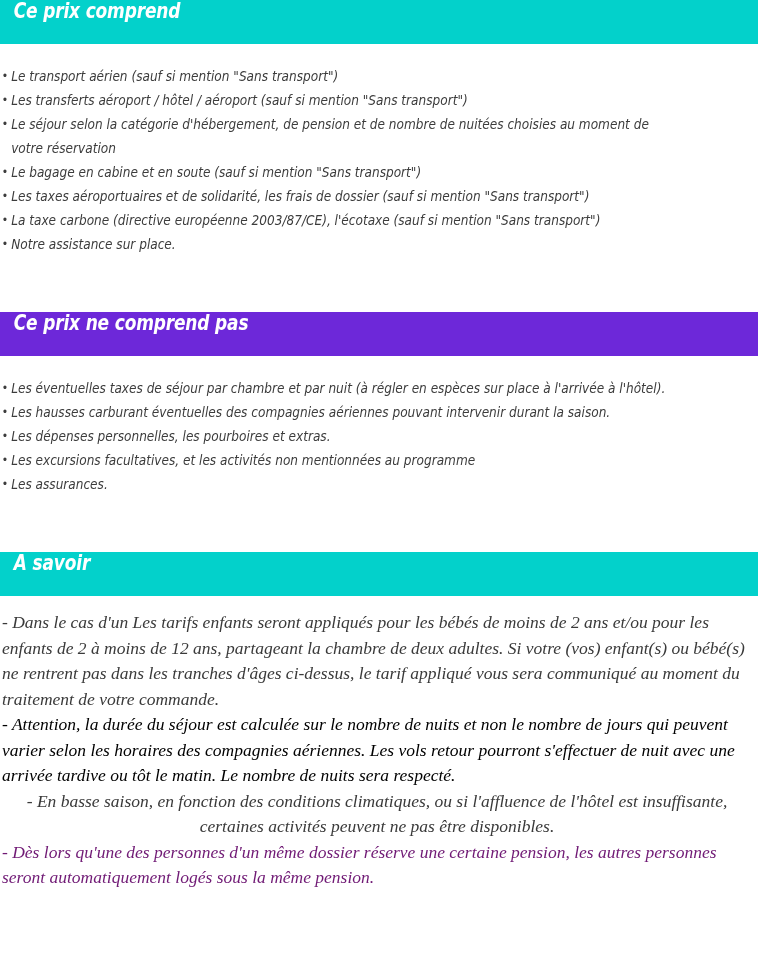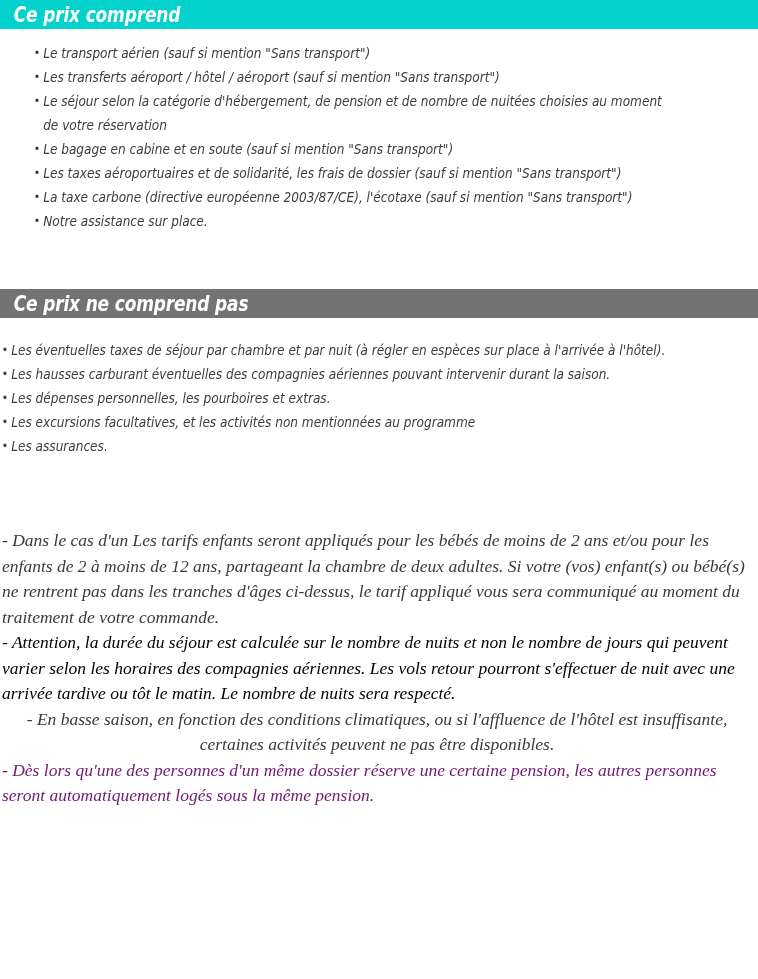--- a/index.html
+++ b/index.html
@@ -17,22 +17,22 @@
   .page {
     width: 758px;
     position: relative;
   }
 
   
   .section-band {
     width: 100%;
     box-sizing: border-box;
     display: flex;
-    align-items: center;
-    height: 29px;
+    align-items: flex-start;
+    height: 44px;
   }
   .section-band .band-title {
     color: #ffffff;
     font-family: "DejaVu Sans Condensed", "Liberation Sans Narrow", "Liberation Sans", sans-serif;
     font-style: italic;
     font-weight: 700;
     font-size: 22px;
     line-height: 1;
     letter-spacing: -0.2px;
     padding-left: 16px;
@@ -73,21 +73,21 @@
     position: absolute;
     left: 2px;
     top: 0;
     font-style: normal;
     font-size: 13px;
     color: #3c3c3c;
   }
   .gap-after-list { height: 56px; }
 
   
-  .section-1 .bullet-list { margin-top: 12px; padding-left: 32px; }
+  .section-1 .bullet-list { margin-top: 20px; }
   .section-2 .bullet-list { margin-top: 20px; }
 
   
   .notes-body {
     margin: 0;
     padding: 14px 6px 0 2px;
   }
   .note-para {
     color: #3a3a3a;
     font-family: "Liberation Serif", "DejaVu Serif", serif;
@@ -117,37 +117,40 @@
         <li style="color: rgb(60, 60, 60);">Les taxes aéroportuaires et de solidarité, les frais de dossier (sauf si mention "Sans transport")</li>
         <li style="color: rgb(60, 60, 60);">La taxe carbone (directive européenne 2003/87/CE), l'écotaxe (sauf si mention "Sans transport")</li>
         <li style="color: rgb(60, 60, 60);">Notre assistance sur place.</li>
       </ul>
     </div>
   </section>
 
   <div class="gap-after-list"></div>
 
   <section class="section-2">
-    <div class="section-band" style="background: #737373;">
+    <div class="section-band" style="background: #6d28d9;">
       <span class="band-title" style="color: rgb(255, 255, 255);">Ce prix ne comprend pas</span>
     </div>
     <div class="bullet-body">
       <ul class="bullet-list">
         <li style="color: rgb(60, 60, 60);">Les éventuelles taxes de séjour par chambre et par nuit (à régler en espèces sur place à l'arrivée à l'hôtel).</li>
         <li style="color: rgb(60, 60, 60);">Les hausses carburant éventuelles des compagnies aériennes pouvant intervenir durant la saison.</li>
         <li style="color: rgb(60, 60, 60);">Les dépenses personnelles, les pourboires et extras.</li>
         <li style="color: rgb(60, 60, 60);">Les excursions facultatives, et les activités non mentionnées au programme</li>
         <li style="color: rgb(60, 60, 60);">Les assurances.</li>
       </ul>
     </div>
   </section>
 
   <div class="gap-after-list"></div>
 
   <section class="section-3">
+    <div class="section-band" style="background: rgb(3, 209, 203);">
+      <span class="band-title" style="color: rgb(255, 255, 255);">A savoir</span>
+    </div>
     <div class="notes-body">
       <p class="note-para" style="color: rgb(58, 58, 58);">- Dans le cas d'un Les tarifs enfants seront appliqués pour les bébés de moins de 2 ans et/ou pour les enfants de 2 à moins de 12 ans, partageant la chambre de deux adultes. Si votre (vos) enfant(s) ou bébé(s) ne rentrent pas dans les tranches d'âges ci-dessus, le tarif appliqué vous sera communiqué au moment du traitement de votre commande.</p>
       <p class="note-para" style="color: #000000;">- Attention, la durée du séjour est calculée sur le nombre de nuits et non le nombre de jours qui peuvent varier selon les horaires des compagnies aériennes. Les vols retour pourront s'effectuer de nuit avec une arrivée tardive ou tôt le matin. Le nombre de nuits sera respecté.</p>
       <p class="note-para" style="color: rgb(58, 58, 58); text-align: center;">- En basse saison, en fonction des conditions climatiques, ou si l'affluence de l'hôtel est insuffisante, certaines activités peuvent ne pas être disponibles.</p>
       <p class="note-para" style="color: #701a75;">- Dès lors qu'une des personnes d'un même dossier réserve une certaine pension, les autres personnes seront automatiquement logés sous la même pension.</p>
     </div>
   </section>
 
 </div>
 

